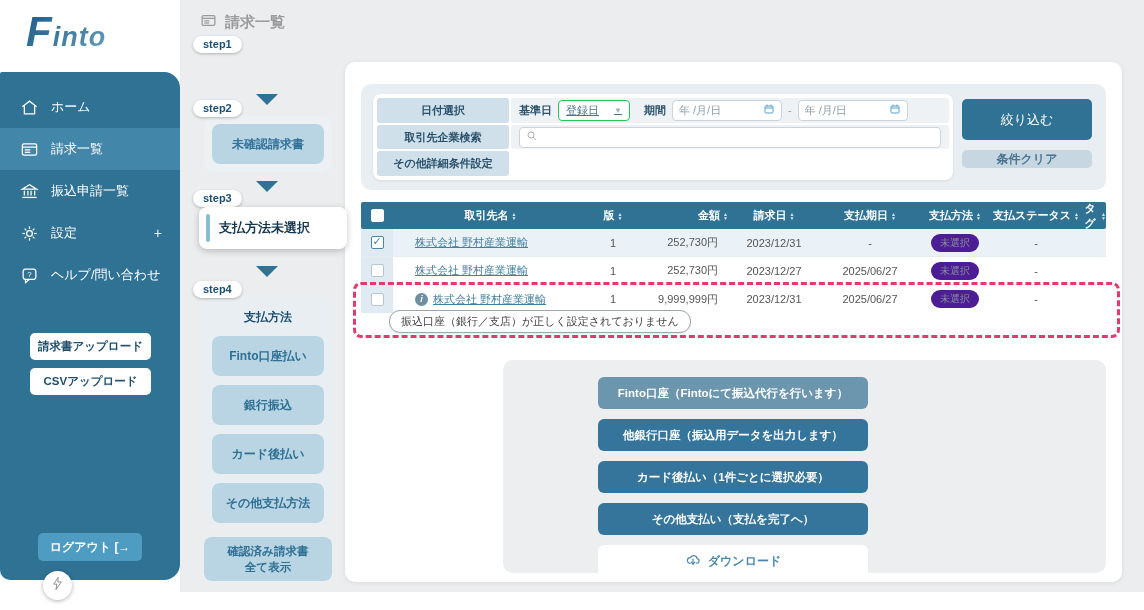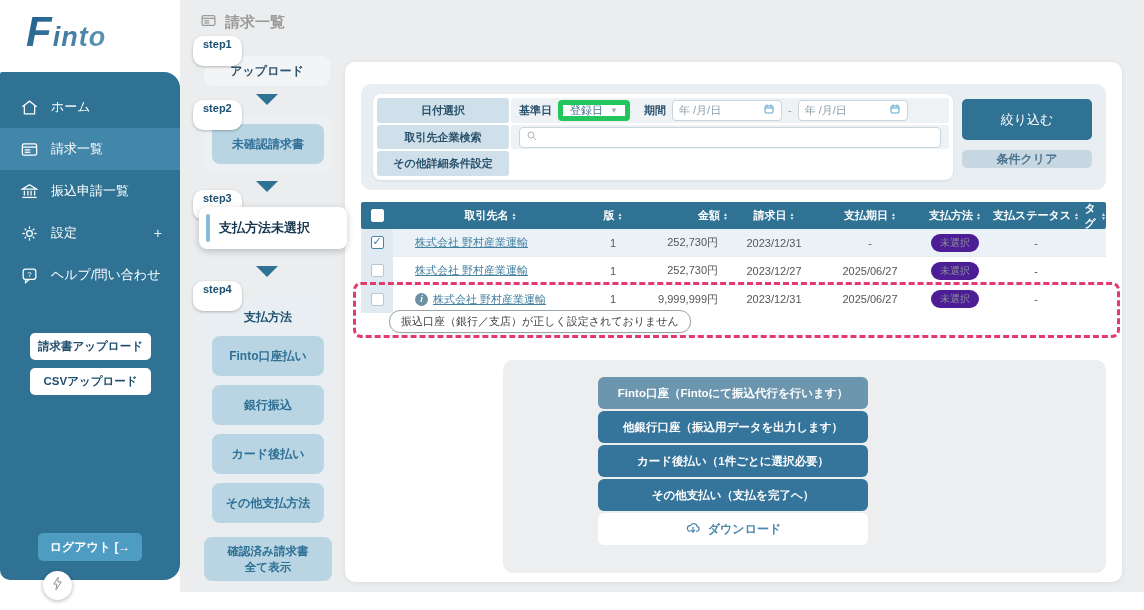--- a/index.html
+++ b/index.html
@@ -23,21 +23,21 @@
   .side-btn { position:absolute; left:30px; width:121px; height:27px; background:#fff; border:none; border-radius:5px; font-size:11.5px; font-weight:bold; color:#1f4f6d; cursor:pointer; font-family:inherit; }
   .side-btn.b1 { top:261px; }
   .side-btn.b2 { top:296px; }
   .logout-btn { position:absolute; left:38px; top:461px; width:104px; height:28px; background:#4f9cc2; color:#fff; border:none; border-radius:5px; font-size:12px; font-weight:bold; cursor:pointer; font-family:inherit; }
   .fab { position:absolute; left:43px; top:571px; width:29px; height:29px; background:#fff; border-radius:50%; box-shadow:0 1px 4px rgba(0,0,0,.3); display:flex; align-items:center; justify-content:center; z-index:4; cursor:pointer; }
 
   
   .page-title { position:absolute; left:200px; top:12px; display:flex; align-items:center; gap:8px; color:#9b9b9b; font-size:15px; font-weight:bold; }
 
   
-  .step-badge { position:absolute; left:193px; background:#fff; border-radius:10px; box-shadow:0 1px 3px rgba(0,0,0,.25); padding:2px 10px 16px; font-size:11px; font-weight:bold; color:#1d4f70; z-index:2; }
+  .step-badge { position:absolute; left:193px; background:#fff; border-radius:10px; box-shadow:0 1px 3px rgba(0,0,0,.25); padding:2px 10px 3px; font-size:11px; font-weight:bold; color:#1d4f70; z-index:2; }
   .step-box1 { position:absolute; left:204px; top:56px; width:126px; height:30px; background:#f2f4f5; border-radius:8px; display:flex; align-items:center; justify-content:center; font-size:12px; font-weight:bold; color:#2a516b; }
   .flow-arrow { position:absolute; width:0; height:0; border-left:11px solid transparent; border-right:11px solid transparent; border-top:11px solid #2f7294; left:256px; }
   .step-wrap2 { position:absolute; left:204px; top:116px; width:128px; height:56px; background:#eef1f4; border-radius:10px; padding:8px; }
   .step-btn-light { width:100%; height:100%; background:#b9d5e3; border:none; border-radius:8px; font-size:12px; font-weight:bold; color:#32729a; cursor:pointer; font-family:inherit; }
   .step-card3 { position:absolute; left:199px; top:207px; width:148px; height:42px; background:#fff; border-radius:8px; box-shadow:0 2px 7px rgba(0,0,0,.22); display:flex; align-items:center; z-index:2; cursor:pointer; }
   .step-card3 .bar { width:4px; height:28px; background:#85bcd8; border-radius:2px; margin:0 9px 0 7px; }
   .step-card3 .lbl { font-size:13px; font-weight:bold; color:#16374e; }
   .step-wrap4 { position:absolute; left:204px; top:297px; width:128px; height:226px; background:#e9eef2; border-radius:10px; padding:8px; }
   .step-wrap4 h3 { font-size:12px; color:#1d4f70; text-align:center; margin:4px 0 10px; }
   .pay-opt { display:block; width:100%; height:40px; background:#b9d5e3; border:none; border-radius:8px; font-size:12px; font-weight:bold; color:#2e6f94; margin-bottom:9px; cursor:pointer; font-family:inherit; }
@@ -46,21 +46,21 @@
   
   .panel { position:absolute; left:345px; top:62px; width:777px; height:520px; background:#fff; border-radius:10px; box-shadow:0 1px 5px rgba(0,0,0,.08); }
 
   
   .filter-wrap { position:absolute; left:16px; top:22px; width:745px; height:106px; background:#e9eef2; border-radius:10px; }
   .filter-box { position:absolute; left:12px; top:10px; width:580px; height:86px; background:#fff; border-radius:8px; box-shadow:0 1px 3px rgba(0,0,0,.08); padding:4px; display:flex; flex-direction:column; gap:2px; }
   .f-row { display:flex; height:25px; }
   .f-label { width:132px; background:#cfe0ea; color:#28506b; font-size:11px; font-weight:bold; display:flex; align-items:center; justify-content:center; border-radius:3px; }
   .f-content { flex:1; background:#eef2f5; margin-left:2px; border-radius:3px; display:flex; align-items:center; padding:0 8px; gap:6px; }
   .f-strong { font-size:11px; font-weight:bold; color:#2a516b; }
-  .select-box { width:72px; height:21px; background:#fff; border:5px solid #22c55e; border-radius:4px; display:flex; align-items:center; justify-content:space-between; padding:0 7px; font-size:11px; color:#4a7390; cursor:pointer; }
+  .select-box { width:72px; height:21px; background:#fff; border:1px solid #22c55e; border-radius:4px; display:flex; align-items:center; justify-content:space-between; padding:0 7px; font-size:11px; color:#4a7390; cursor:pointer;text-decoration:underline; }
   .select-box .caret { font-size:8px; color:#9fb3bf; }
   .date-box { width:110px; height:21px; background:#fff; border:1px solid #c9d4db; border-radius:4px; display:flex; align-items:center; justify-content:space-between; padding:0 6px; font-size:11px; color:#8ca0ac; cursor:text; }
   .dash { font-size:11px; color:#8ca0ac; }
   .search-input { flex:1; height:21px; background:#fff; border:1px solid #c9d4db; border-radius:4px; display:flex; align-items:center; padding:0 6px; gap:5px; cursor:text; }
   .detail-link { margin-left:auto; display:flex; align-items:center; gap:6px; font-size:11px; font-weight:bold; color:#2a516b; cursor:pointer; }
   .play-circle { width:13px; height:13px; border-radius:50%; background:#2f7294; color:#fff; font-size:7px; display:flex; align-items:center; justify-content:center; }
   .filter-btn { position:absolute; right:14px; top:15px; width:130px; height:41px; background:#2f7294; color:#fff; border:none; border-radius:5px; font-size:13px; font-weight:normal; cursor:pointer; font-family:inherit; }
   .clear-btn { position:absolute; right:14px; top:66px; width:130px; height:18px; background:#c6d7e2; color:#4a7390; border:none; border-radius:5px; font-size:12px; font-weight:bold; cursor:pointer; font-family:inherit; }
 
   
@@ -87,21 +87,21 @@
   .vendor-link { color:#44809f; text-decoration:underline; font-size:11px; cursor:pointer; }
   .pill { background:#4c1d95; color:#8a9199; font-size:10px; padding:2px 9px; border-radius:9px; }
   .info-ic { width:13px; height:13px; border-radius:50%; background:#6d8fa3; color:#fff; font-size:9px; font-weight:bold; font-style:italic; display:flex; align-items:center; justify-content:center; flex:0 0 13px; }
   .row3-wrap { position:relative; }
   .row3-wrap .t-row { border-bottom:none; }
   .tooltip { position:absolute; left:28px; top:25px; background:#fff; border:1px solid #9aa5ac; border-radius:11px; padding:3px 11px; font-size:11px; color:#444; box-shadow:0 1px 2px rgba(0,0,0,.08); white-space:nowrap; }
   .dashed-hl { position:absolute; left:-8px; right:-14px; top:-3px; height:56px; border:3px dashed #e23a6d; border-radius:8px; pointer-events:none; }
 
   
   .actions-bg { position:absolute; left:158px; top:298px; width:603px; height:213px; background:#eceeef; border-radius:10px; }
-  .actions { position:absolute; left:253px; top:315px; width:270px; display:flex; flex-direction:column; gap:2px; }
+  .actions { position:absolute; left:253px; top:315px; width:270px; display:flex; flex-direction:column; gap:10px; }
   .act-btn { height:32px; border:none; border-radius:6px; color:#fff; font-size:11.5px; font-weight:bold; cursor:pointer; font-family:inherit; }
   .act-btn.light { background:#6c96ae; }
   .act-btn.dark { background:#35759c; }
   .dl-btn { height:32px; border:none; border-radius:6px; background:#fff; color:#4b87ad; font-size:12px; font-weight:bold; cursor:pointer; display:flex; align-items:center; justify-content:center; gap:7px; font-family:inherit; }
 </style>
 </head>
 <body>
 
 <div class="app">
   <div class="content-bg"></div>
@@ -190,21 +190,20 @@
           <rect x="3" y="5" width="18" height="14" rx="2"></rect>
           <line x1="3" y1="9" x2="21" y2="9"></line>
           <line x1="6" y1="12.5" x2="13" y2="12.5"></line>
           <line x1="6" y1="15.5" x2="13" y2="15.5"></line>
         </svg>
     </span>
     <span>請求一覧</span>
   </div>
 
   <div class="step-badge" style="top:36px">step1</div>
-  <div class="step-box1">アップロード</div>
   <div class="flow-arrow" style="top:94px"></div>
 
   <div class="step-badge" style="top:100px">step2</div>
   <div class="step-wrap2">
     <button class="step-btn-light">未確認請求書</button>
   </div>
   <div class="flow-arrow" style="top:181px"></div>
 
   <div class="step-badge" style="top:190px">step3</div>
   <div class="step-card3">

